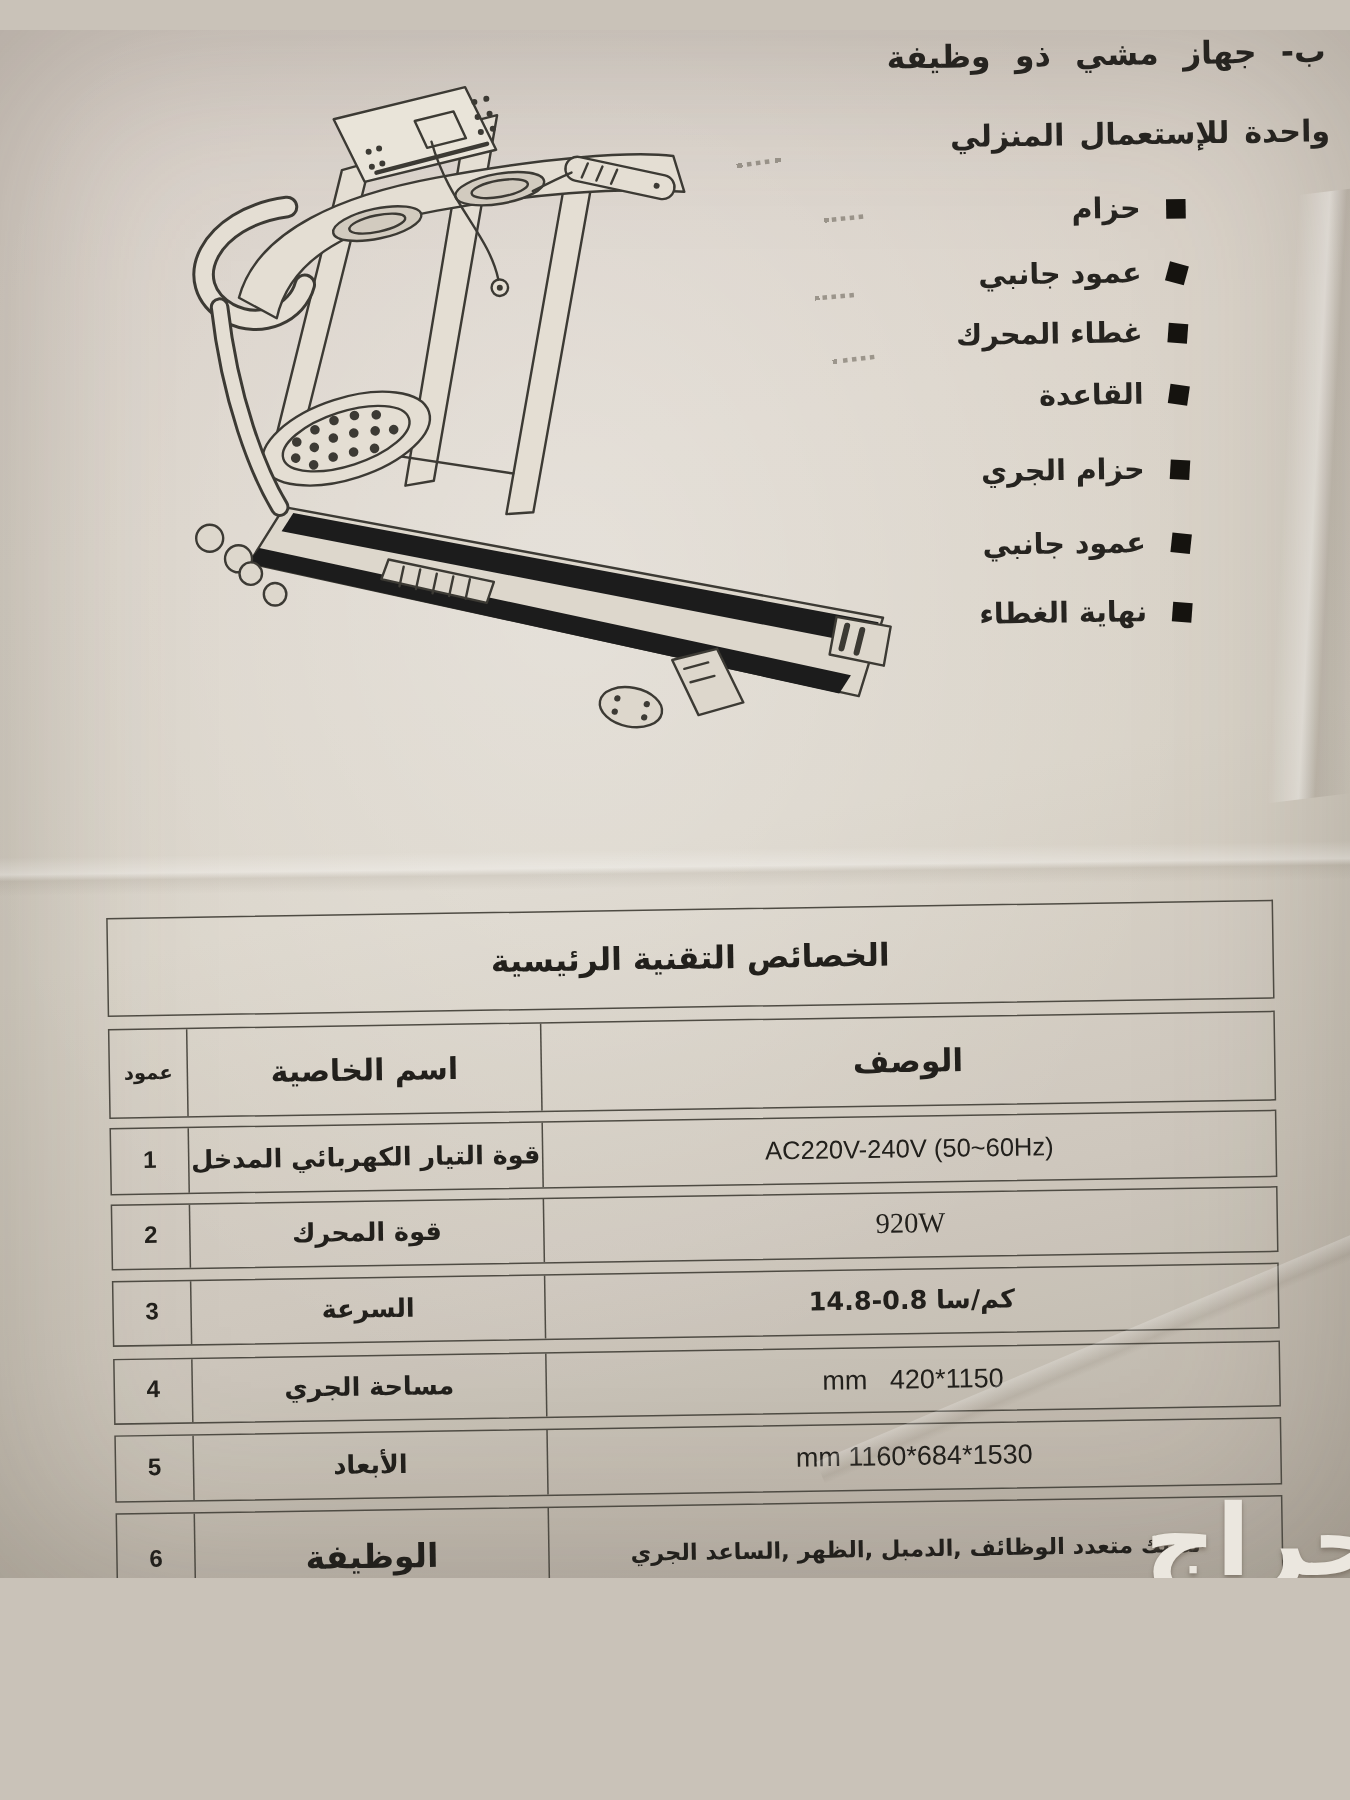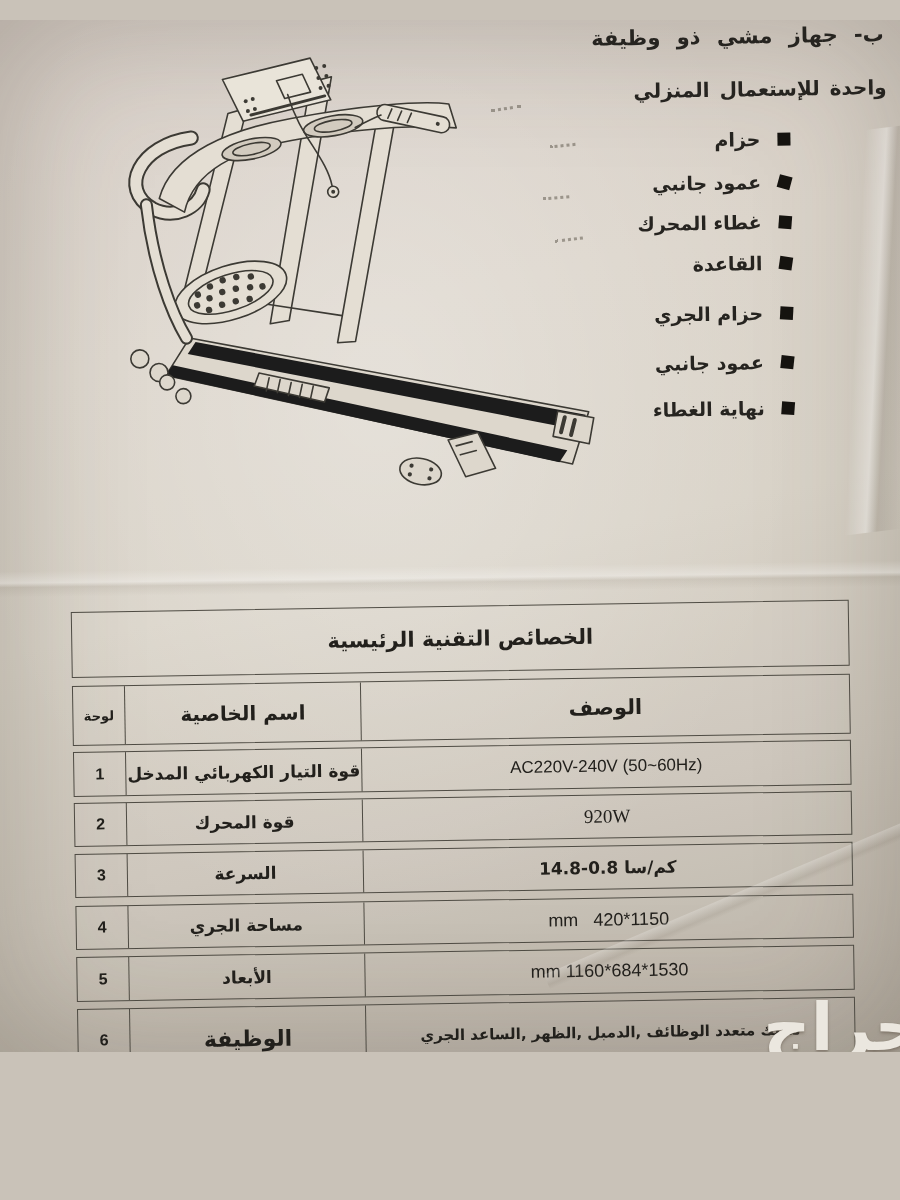--- a/index.html
+++ b/index.html
@@ -218,21 +218,21 @@
     <div class="part-item" style="top:379px;">
       <span class="part-label">نهاية الغطاء</span>
       <span class="bullet-sq" style="transform:rotate(5deg);"></span>
     </div>
 
     <div class="spec-table">
       <div class="trow trow-title">
         <span>الخصائص التقنية الرئيسية</span>
       </div>
       <div class="trow trow-header">
-        <div class="cell c-num">لوحة</div>
+        <div class="cell c-num">عمود</div>
         <div class="cell c-name">اسم الخاصية</div>
         <div class="cell c-desc">الوصف</div>
       </div>
       <div class="trow r1">
         <div class="cell c-num">1</div>
         <div class="cell c-name">قوة التيار الكهربائي المدخل</div>
         <div class="cell c-desc">AC220V-240V (50~60Hz)</div>
       </div>
       <div class="trow r2">
         <div class="cell c-num">2</div>

